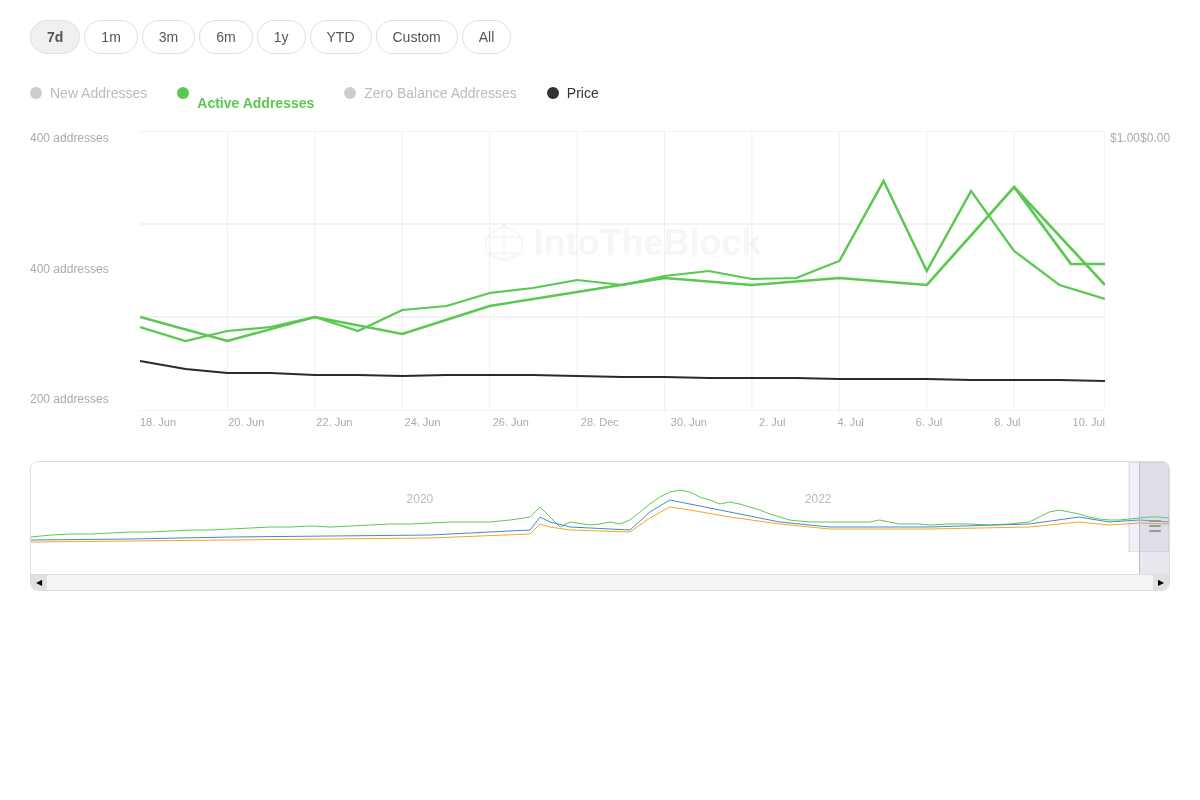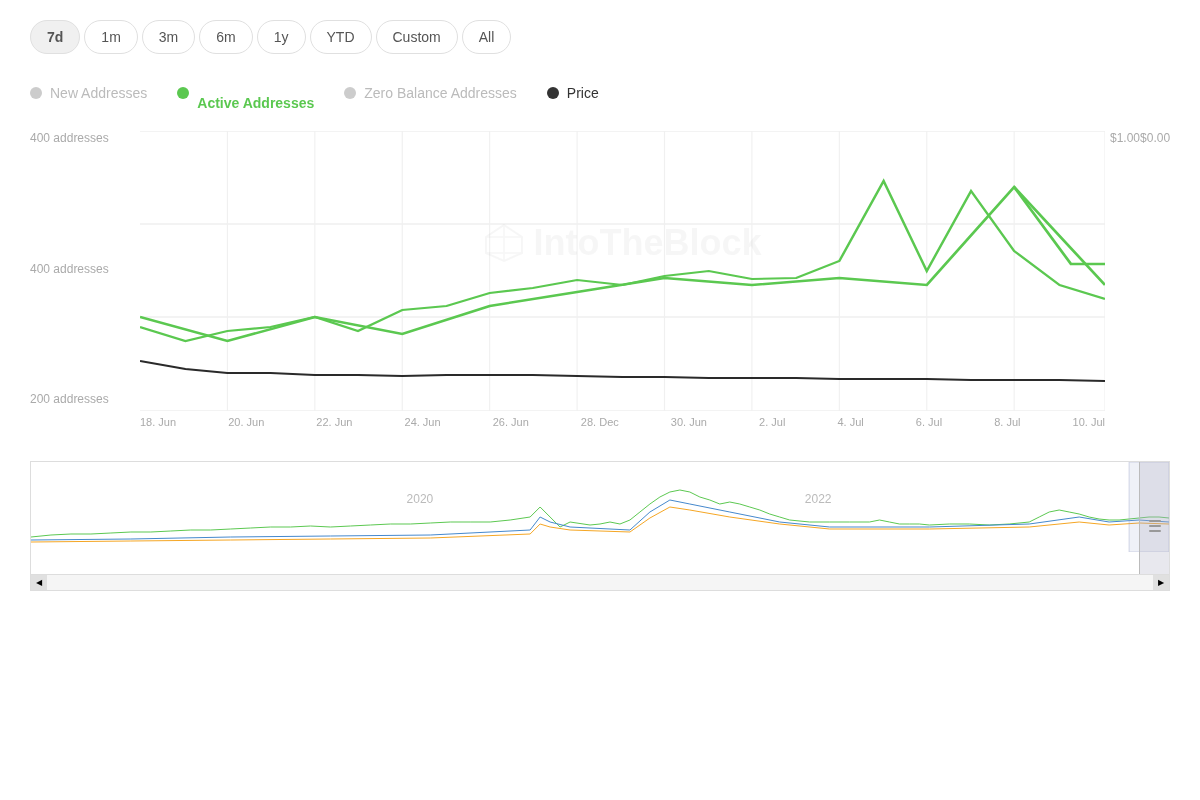--- a/index.html
+++ b/index.html
@@ -151,21 +151,21 @@
       pointer-events: none;
       display: flex;
       align-items: center;
       gap: 10px;
     }
 
     
     .navigator-area {
       height: 130px;
       border: 1px solid #ddd;
-      border-radius: 0;
+      border-radius: 8px;
       position: relative;
       margin-top: 10px;
       overflow: hidden;
       background: #fff;
     }
 
     .navigator-svg {
       width: 100%;
       height: 90px;
     }

